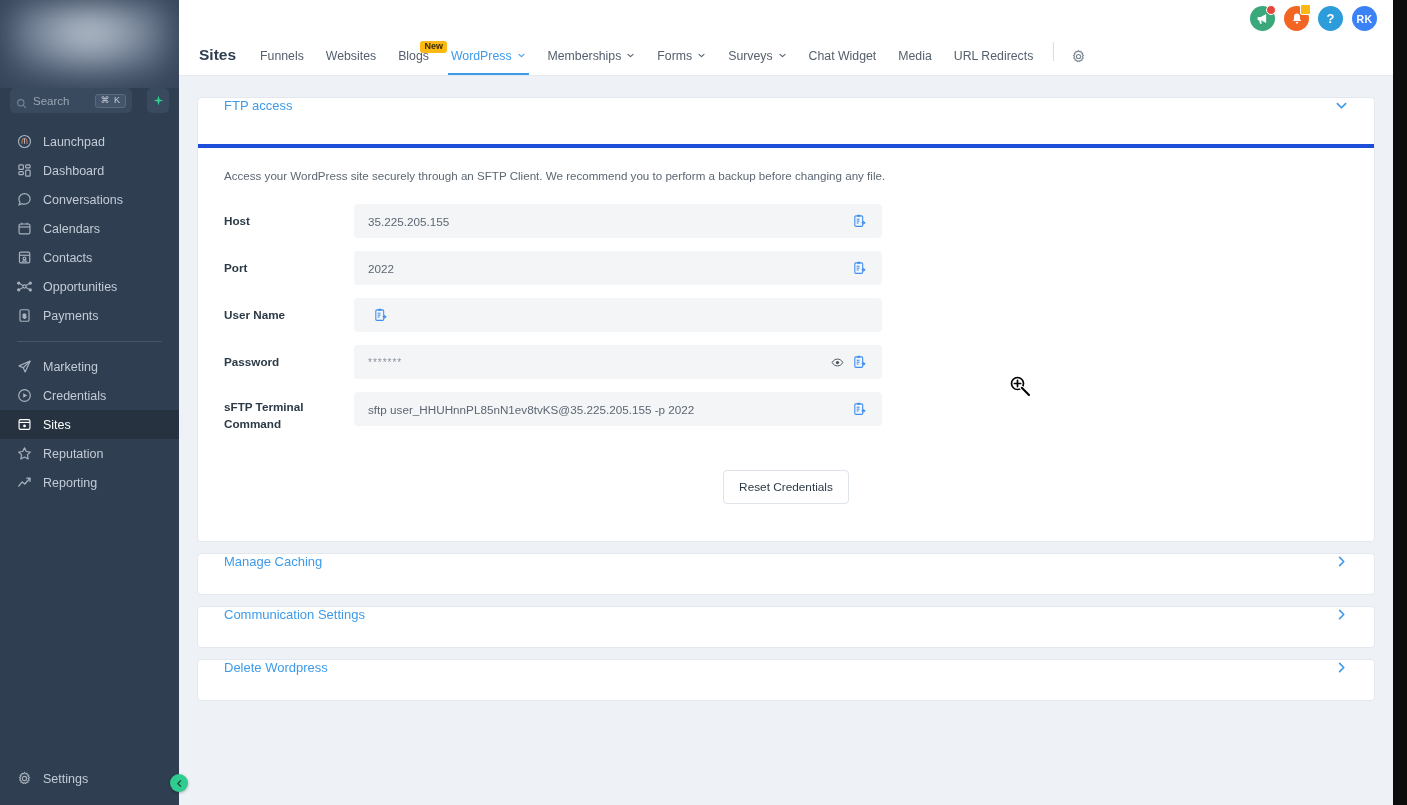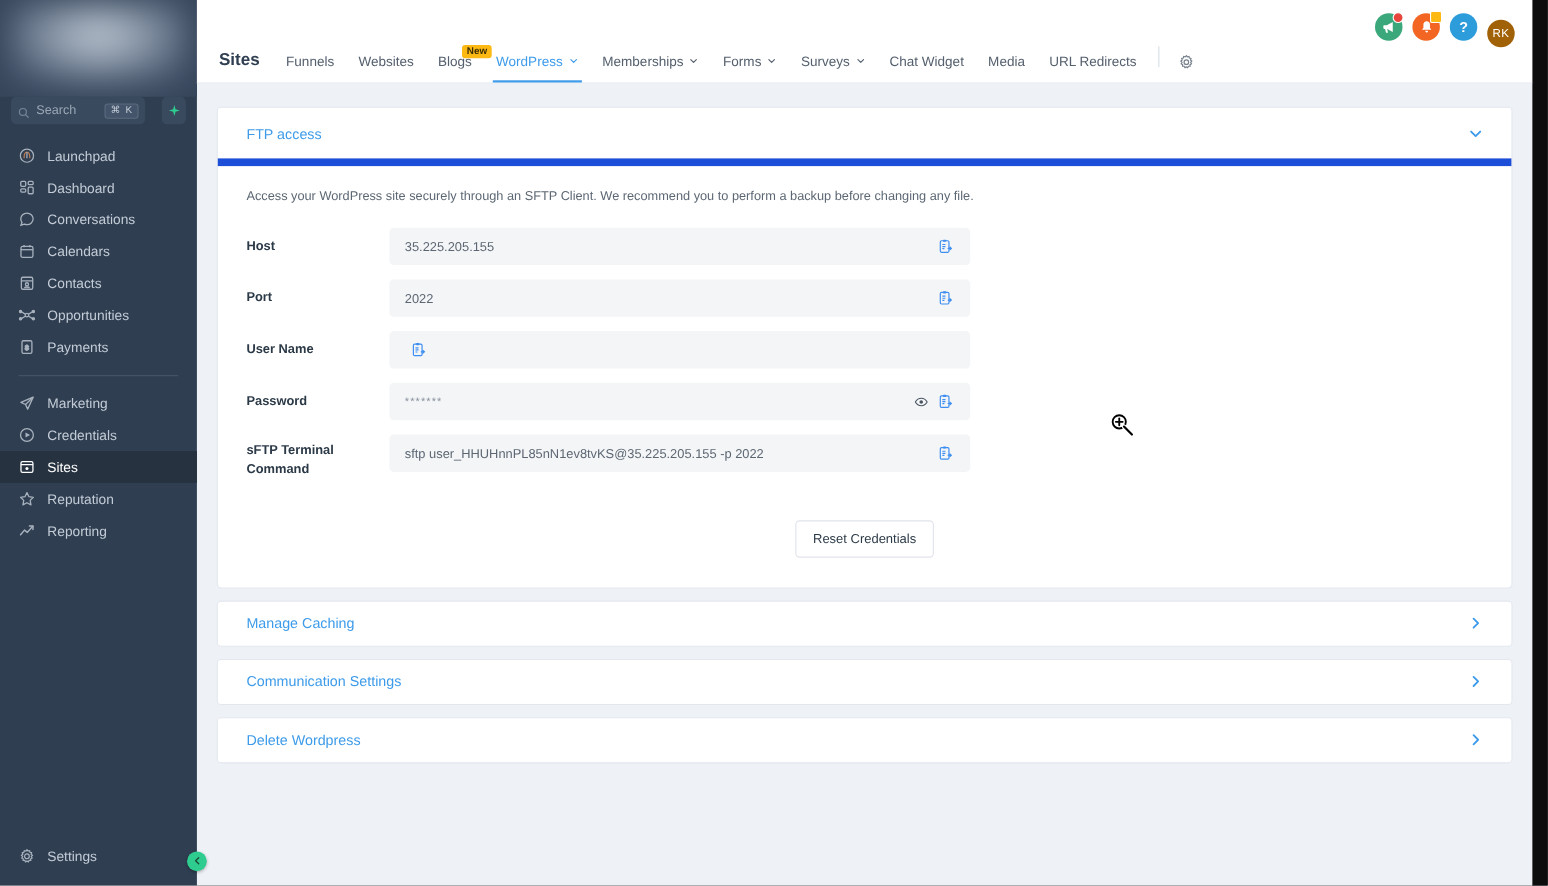--- a/index.html
+++ b/index.html
@@ -122,22 +122,22 @@
     background: #e8453c; border: 1.5px solid #fff;
   }
   .ico-bell { background: #f26522; }
   .ico-bell::after {
     content: ""; position: absolute; right: -2px; top: -2px;
     width: 9px; height: 9px; border-radius: 2px;
     background: #fcb813; border: 1.5px solid #fff;
   }
   .ico-help { background: #2d9cdb; color: #fff; font-size: 13px; font-weight: bold; }
   .avatar {
-    background: #a16207; color: #fff;
-    font-size: 10.5px; font-weight: normal; letter-spacing: .3px; margin-top: 12px;
+    background: #3b82f6; color: #fff;
+    font-size: 10.5px; font-weight: bold; letter-spacing: .3px;
   }
 
   .navtabs {
     position: absolute; left: 0; bottom: 0;
     display: flex; align-items: flex-end; gap: 0;
     padding-left: 11px;
     height: 44px;
   }
   .page-title {
     font-size: 15.5px; font-weight: bold; color: #2f3e51;
@@ -182,31 +182,31 @@
     overflow: hidden;
   }
   .card {
     background: #fff;
     border: 1px solid #e3e8ef;
     border-radius: 4px;
     margin-bottom: 11px;
   }
   .card-head {
     height: 46px;
-    display: flex; align-items: center; justify-content: space-between;
+    display: flex; justify-content: space-between;
     padding: 0 25px 0 26px;
     cursor: pointer;
   }
   .card-title {
     font-size: 13px; color: #3d9be9; font-weight: 500;
   }
   .chev svg { width: 15px; height: 15px; display: block; }
   .card-body {
-    border-top: 7px solid #1d4ed8;
-    padding: 21px 26px 27px 26px;
+    border-top: 4px solid #1d4ed8;
+    padding: 21px 26px 37px 26px;
   }
   .desc {
     font-size: 11.6px; color: #5c6773;
     margin-bottom: 22px;
   }
   .field-row {
     display: flex; align-items: center;
     margin-bottom: 13px;
   }
   .field-row.tall { align-items: flex-start; }

